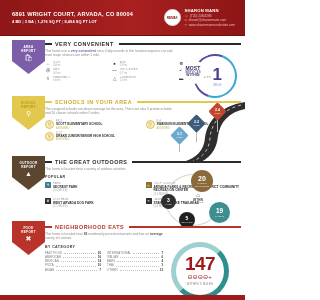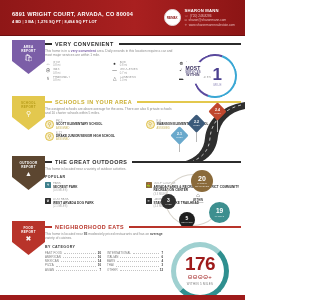--- a/index.html
+++ b/index.html
@@ -558,19 +558,19 @@
           <span class="cat-name">OTHER</span>
           <span class="cat-dots"></span>
           <span class="cat-val">12</span>
         </div>
       </div>
     </div>
   </div>
 
   <div class="gfx donut-wrap">
     <div class="donut"></div>
-    <div class="donut-num">176</div>
+    <div class="donut-num">147</div>
     <div class="donut-forks">ΘΘΘΘ+</div>
     <div class="donut-sub">WITHIN 5 MILES</div>
   </div>
 
   <div class="footer-bar"></div>
 </div>
 
 </body></html>

